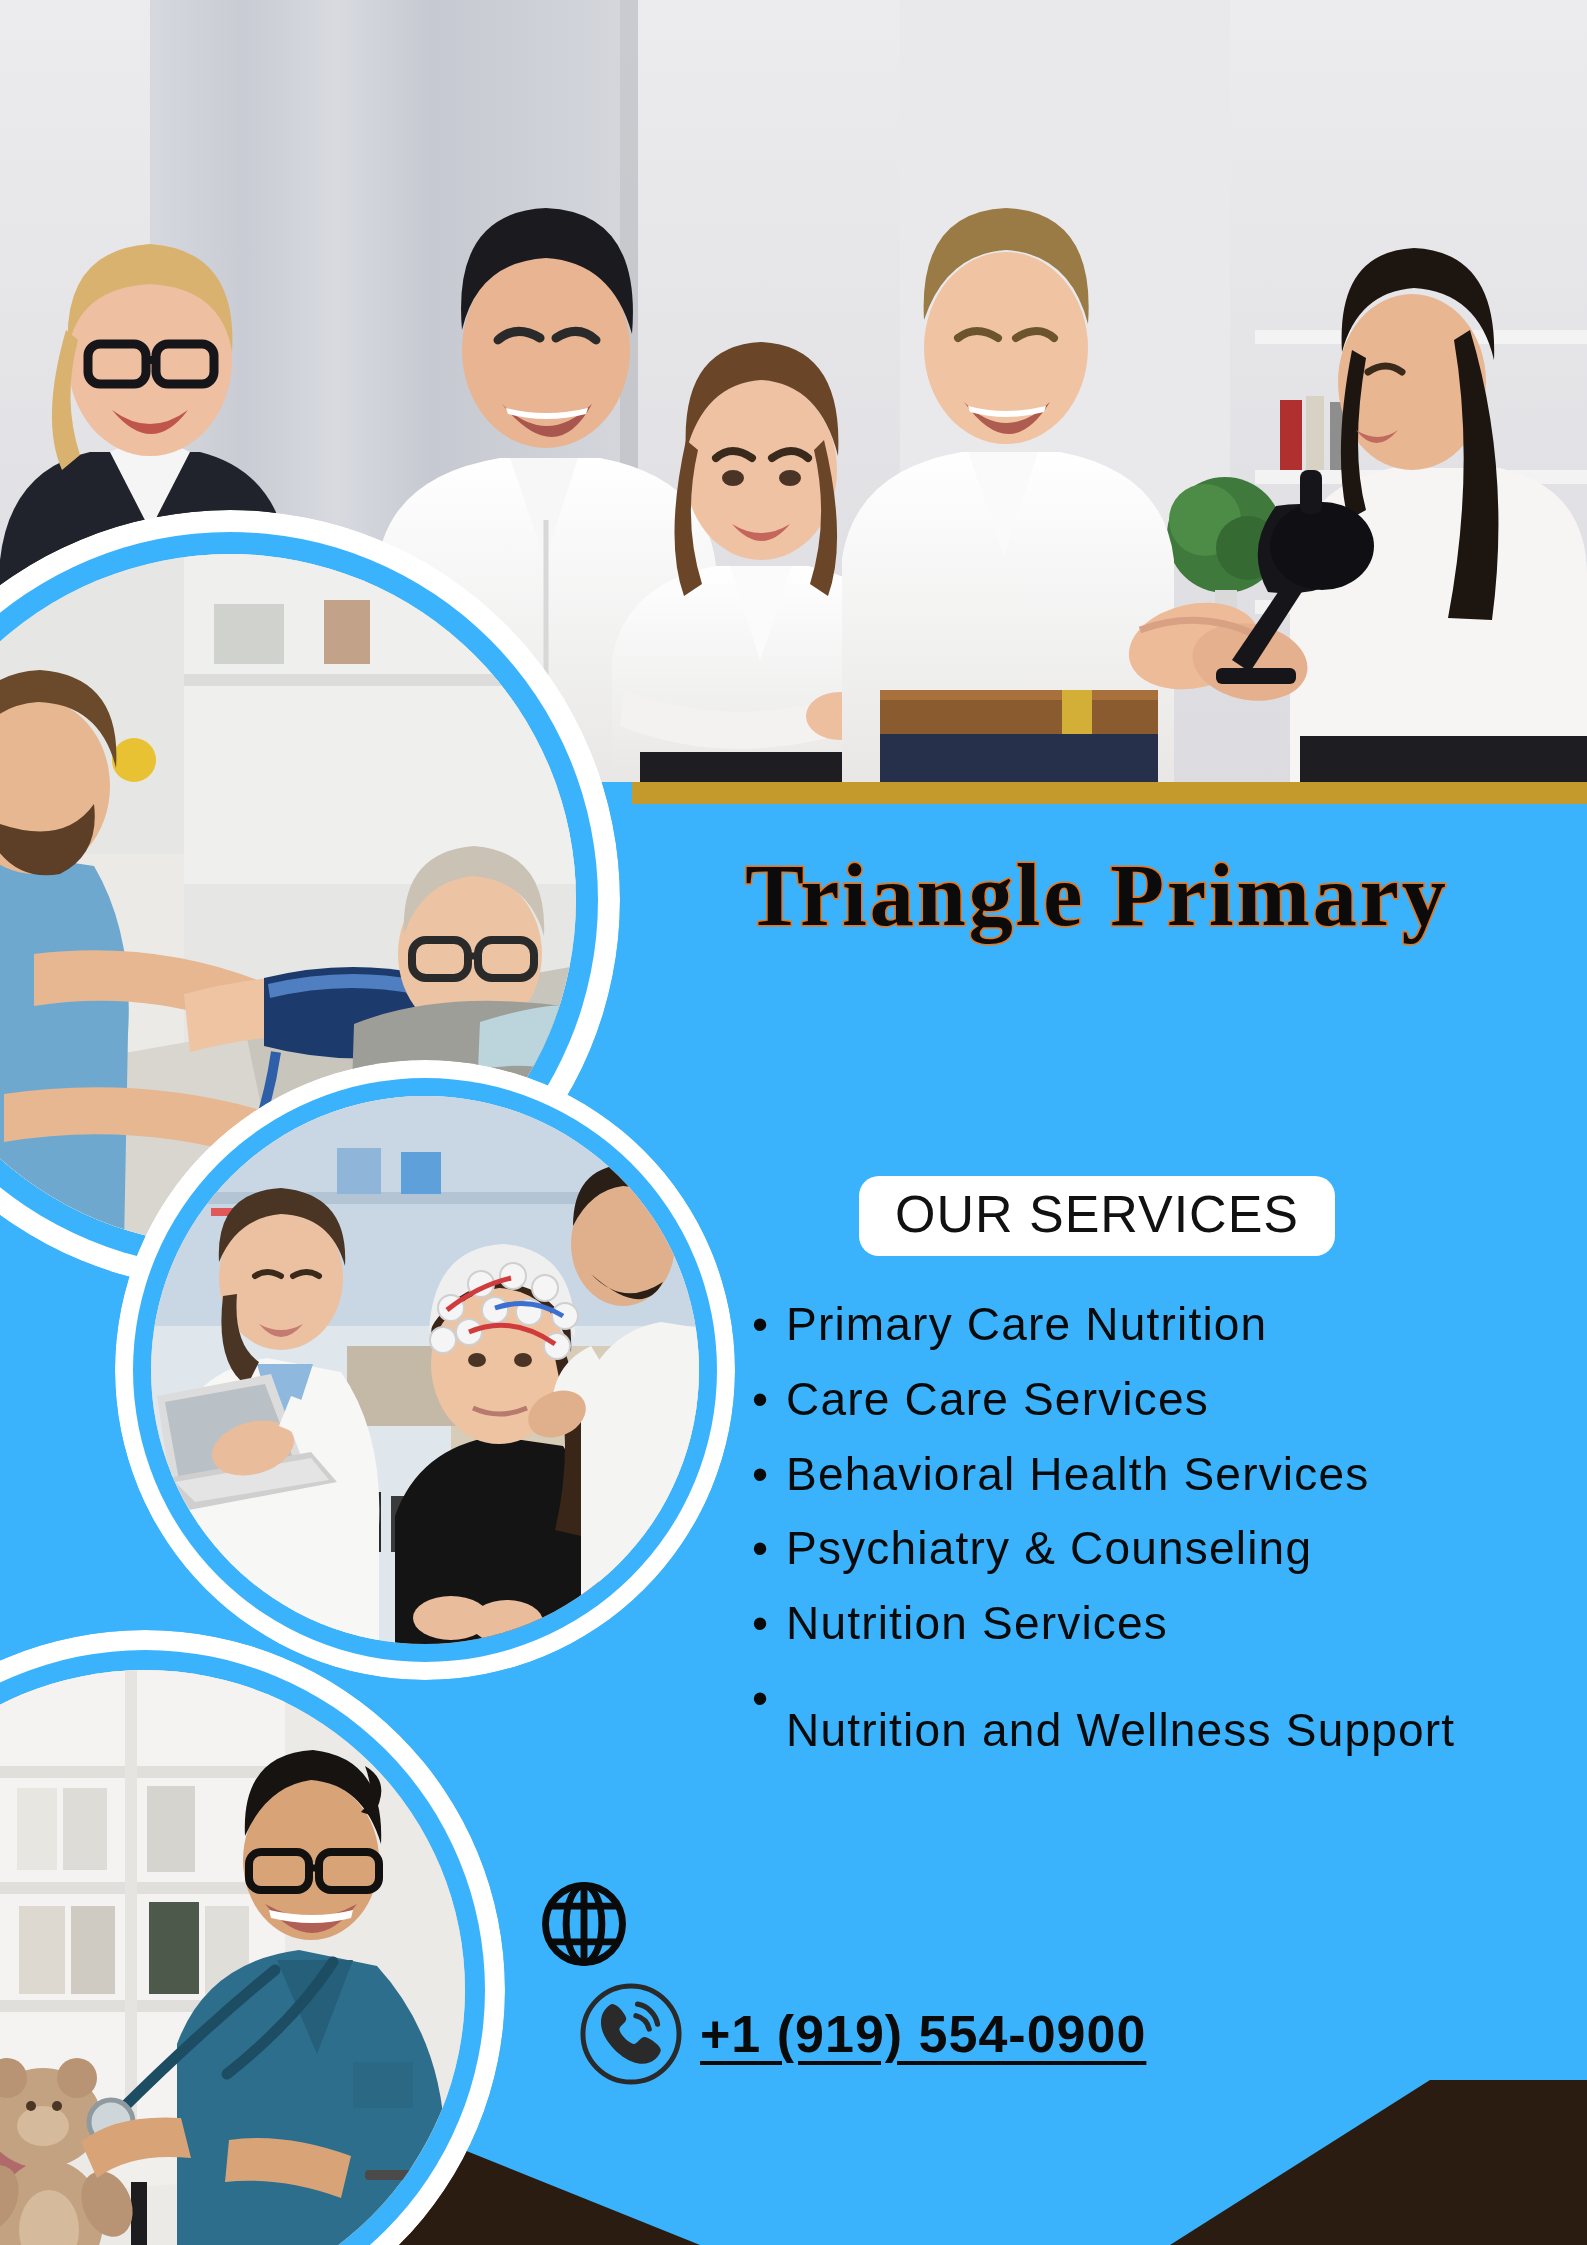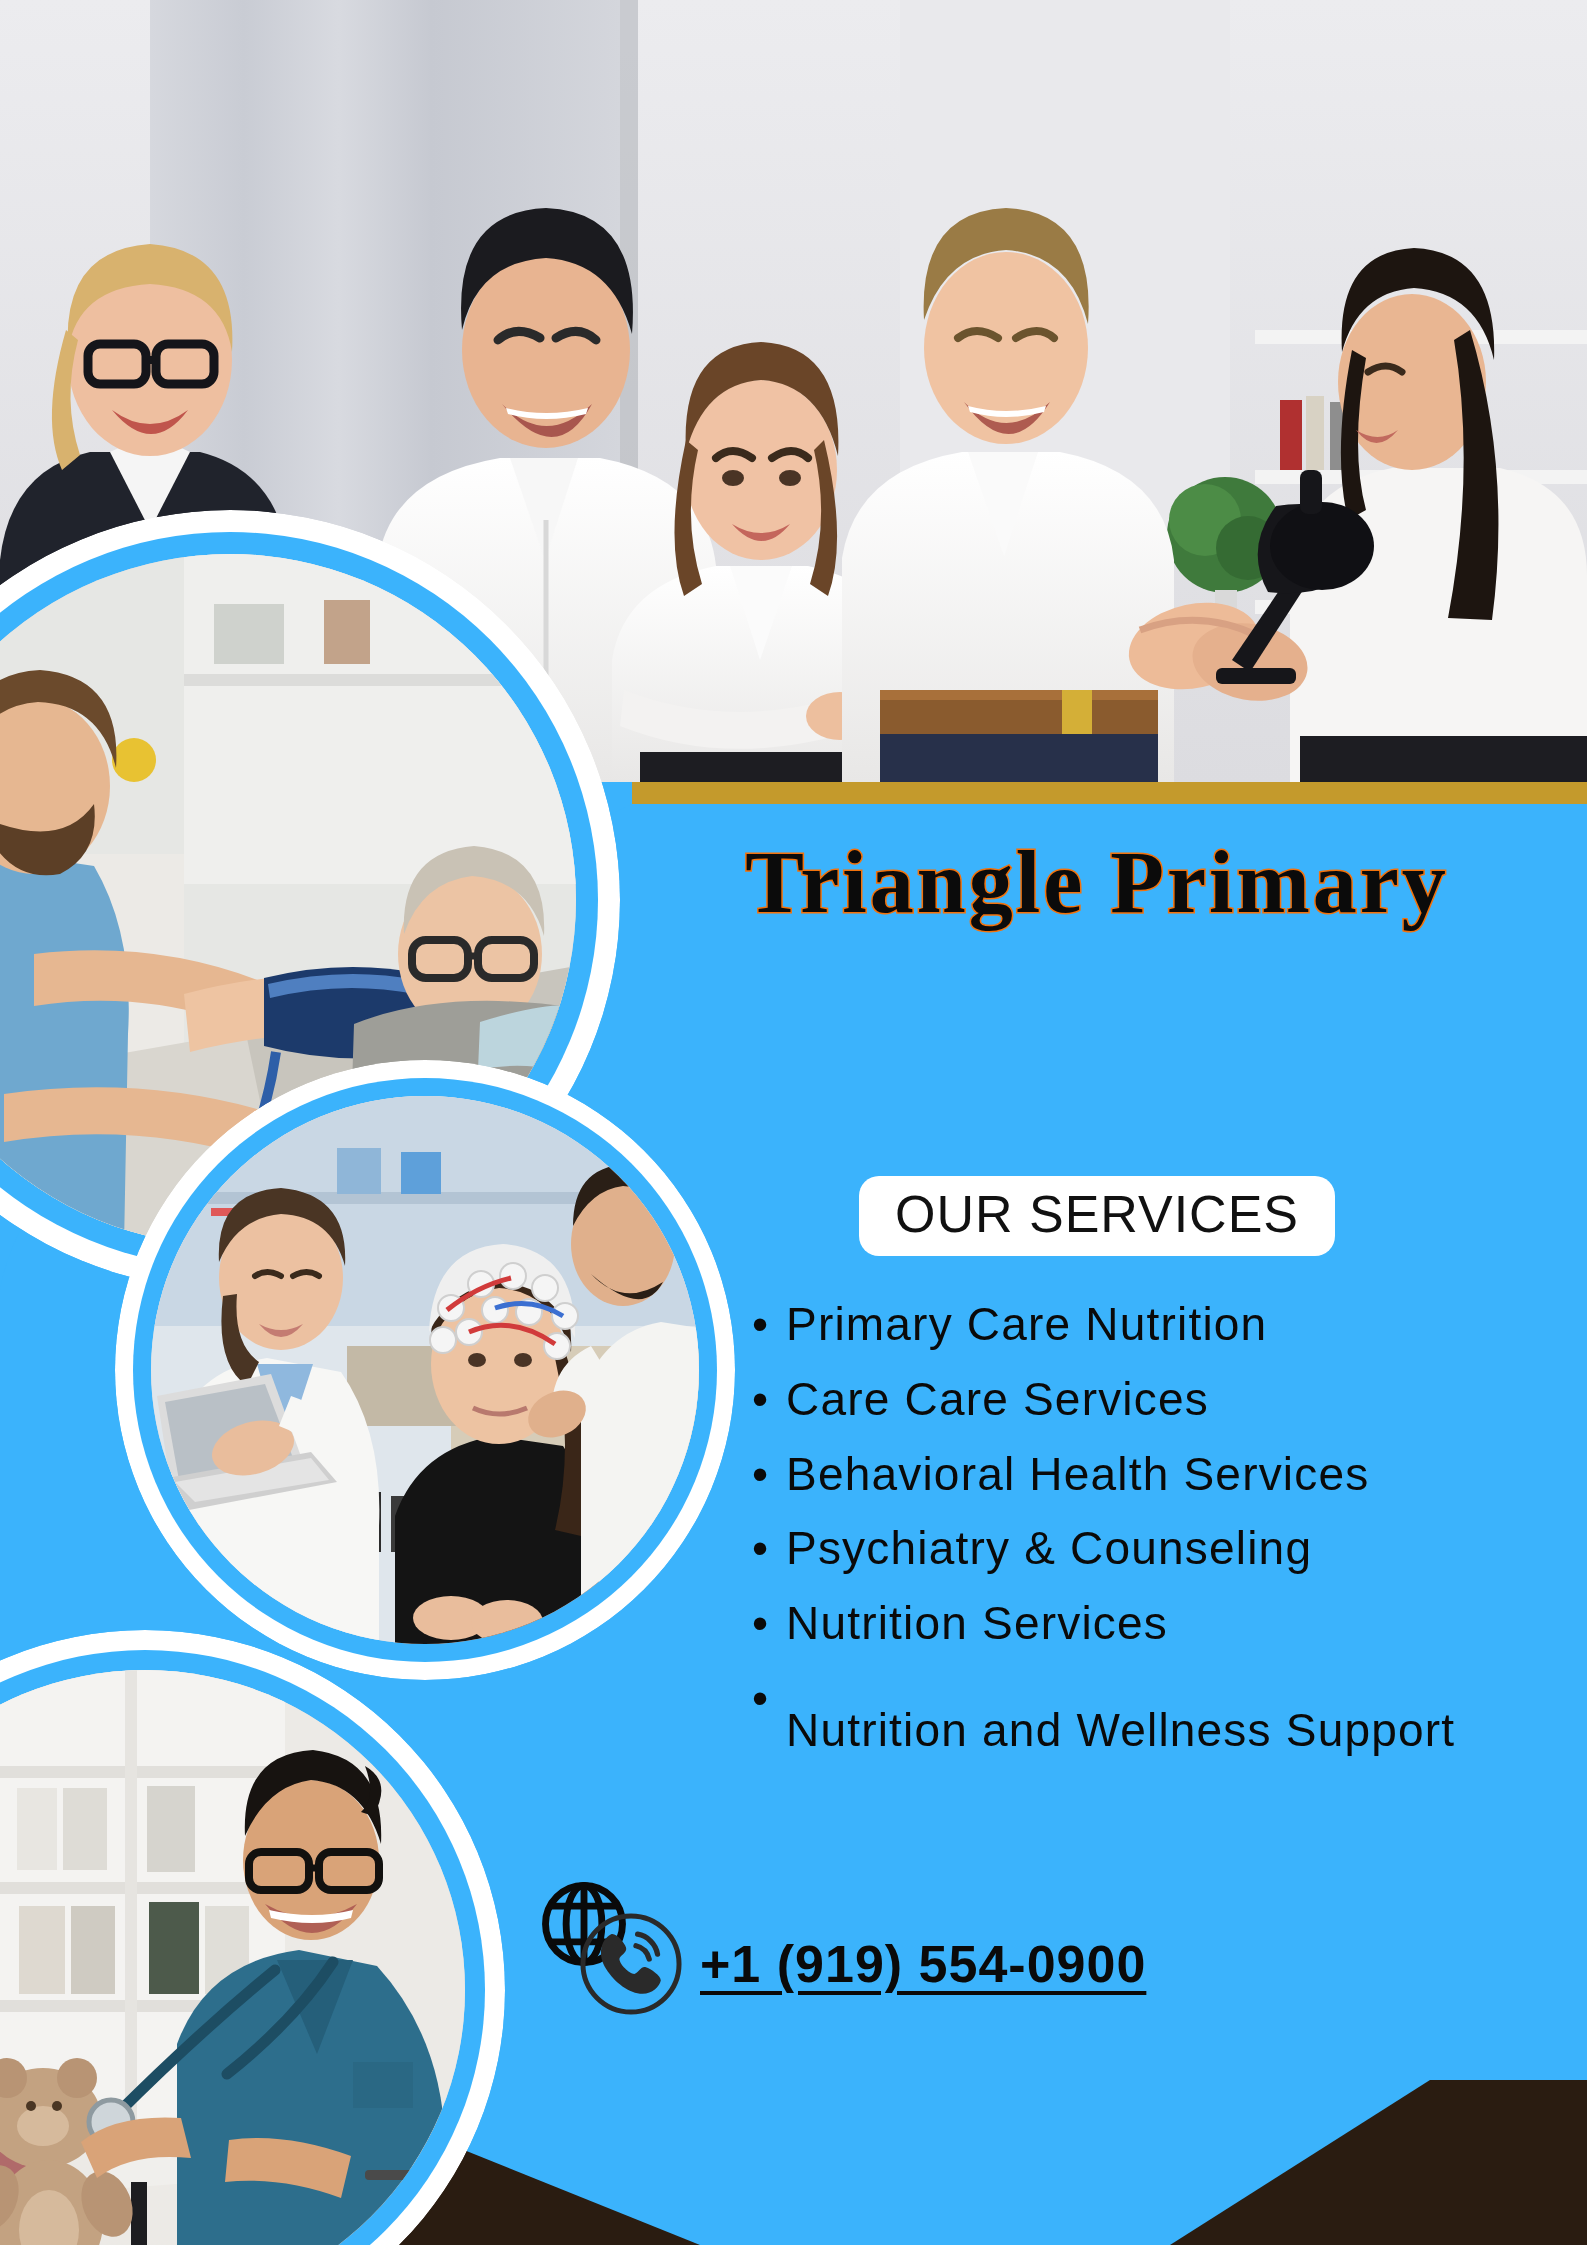--- a/index.html
+++ b/index.html
@@ -92,20 +92,21 @@
   .title-line {
     font-family:"Liberation Serif", "DejaVu Serif", serif;
     font-weight:700;
     font-size:88px;
     line-height:1.17;
     letter-spacing:3px;
     color:#0b0b0b;
     -webkit-text-stroke:3px #F2720C;
     paint-order:stroke fill;
     white-space:nowrap;
+    margin-top:13px;
   }
 
   
   .services-pill-wrap {
     position:absolute; left:632px; top:1176px;
     width:930px;
     display:flex; justify-content:center;
     z-index:8;
   }
   .services-pill {
@@ -152,21 +153,21 @@
   }
 
   
   .contact-row {
     position:absolute;
     display:flex;
     align-items:center;
     z-index:8;
   }
   #contact-web   { left:540px; top:1880px; }
-  #contact-phone { left:578px; top:1911px; }
+  #contact-phone { left:578px; top:1981px; }
 
   .contact-icon {
     flex:0 0 auto;
     display:block;
   }
   #contact-web .contact-icon  { width:88px; height:88px; margin-right:22px; }
   #contact-phone .contact-icon { width:106px; height:106px; margin-right:16px; }
 
   .contact-text {
     font-size:47px;

